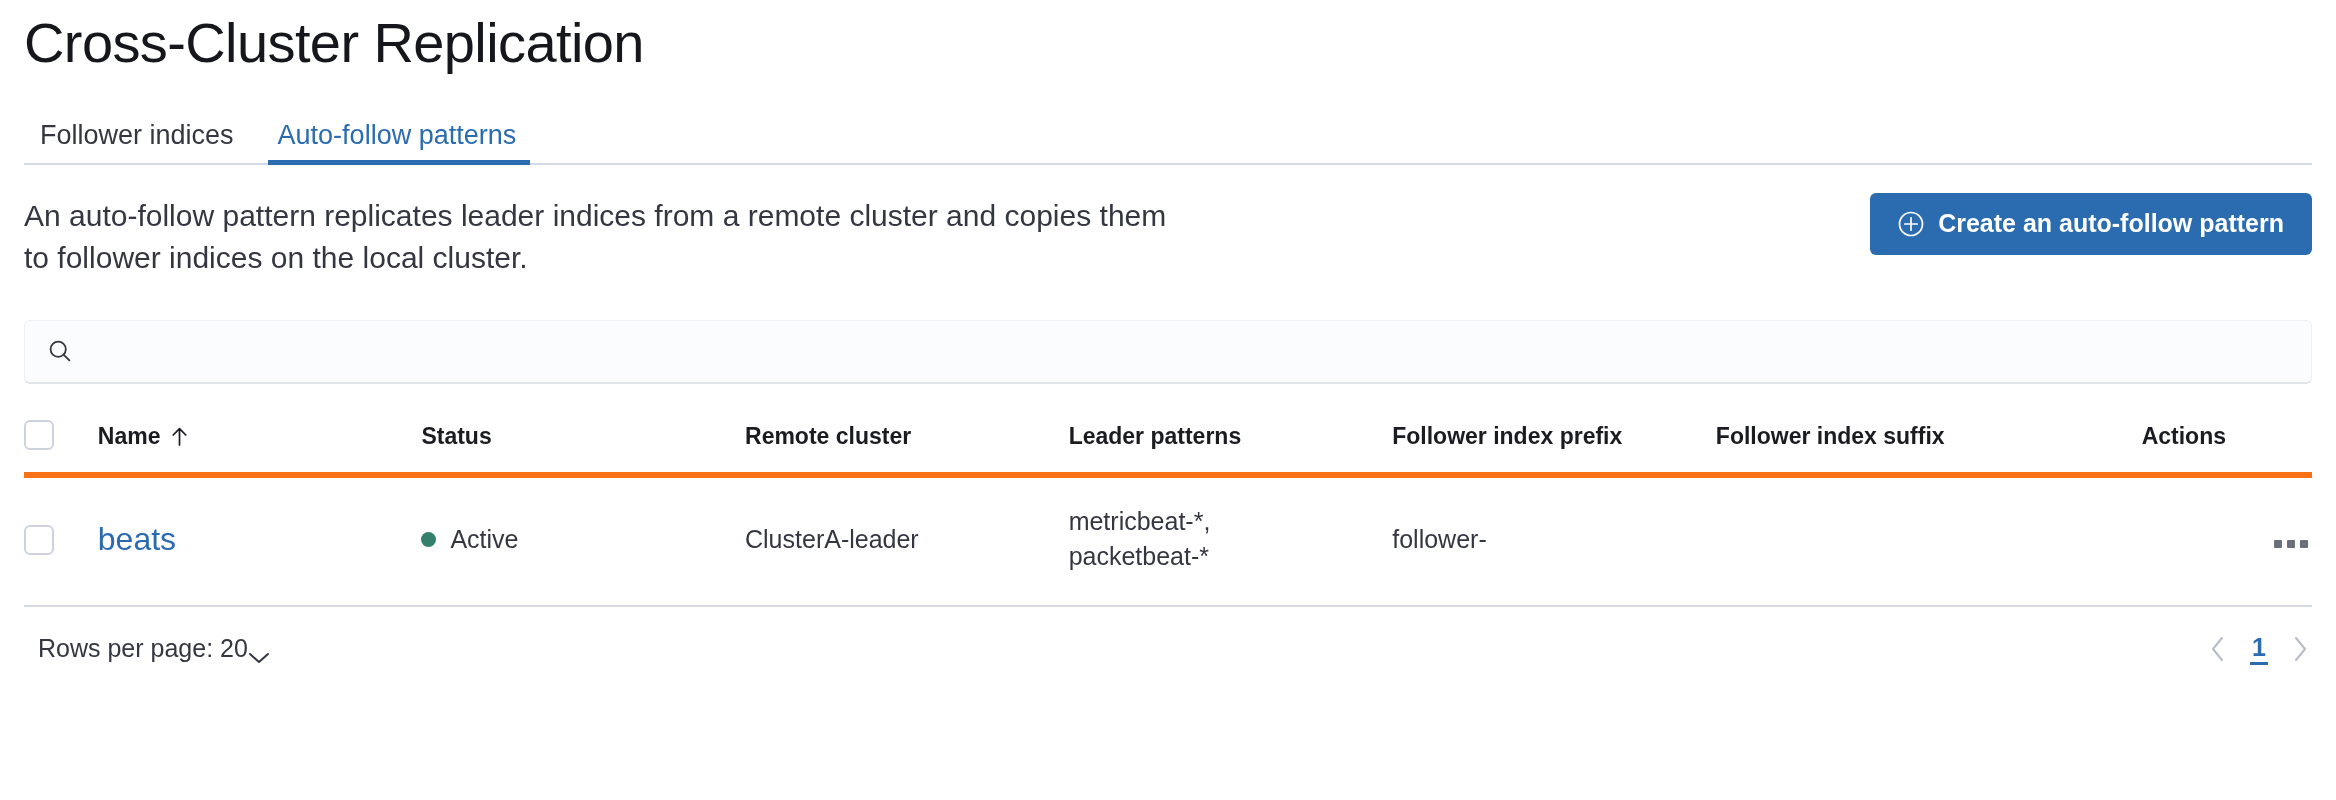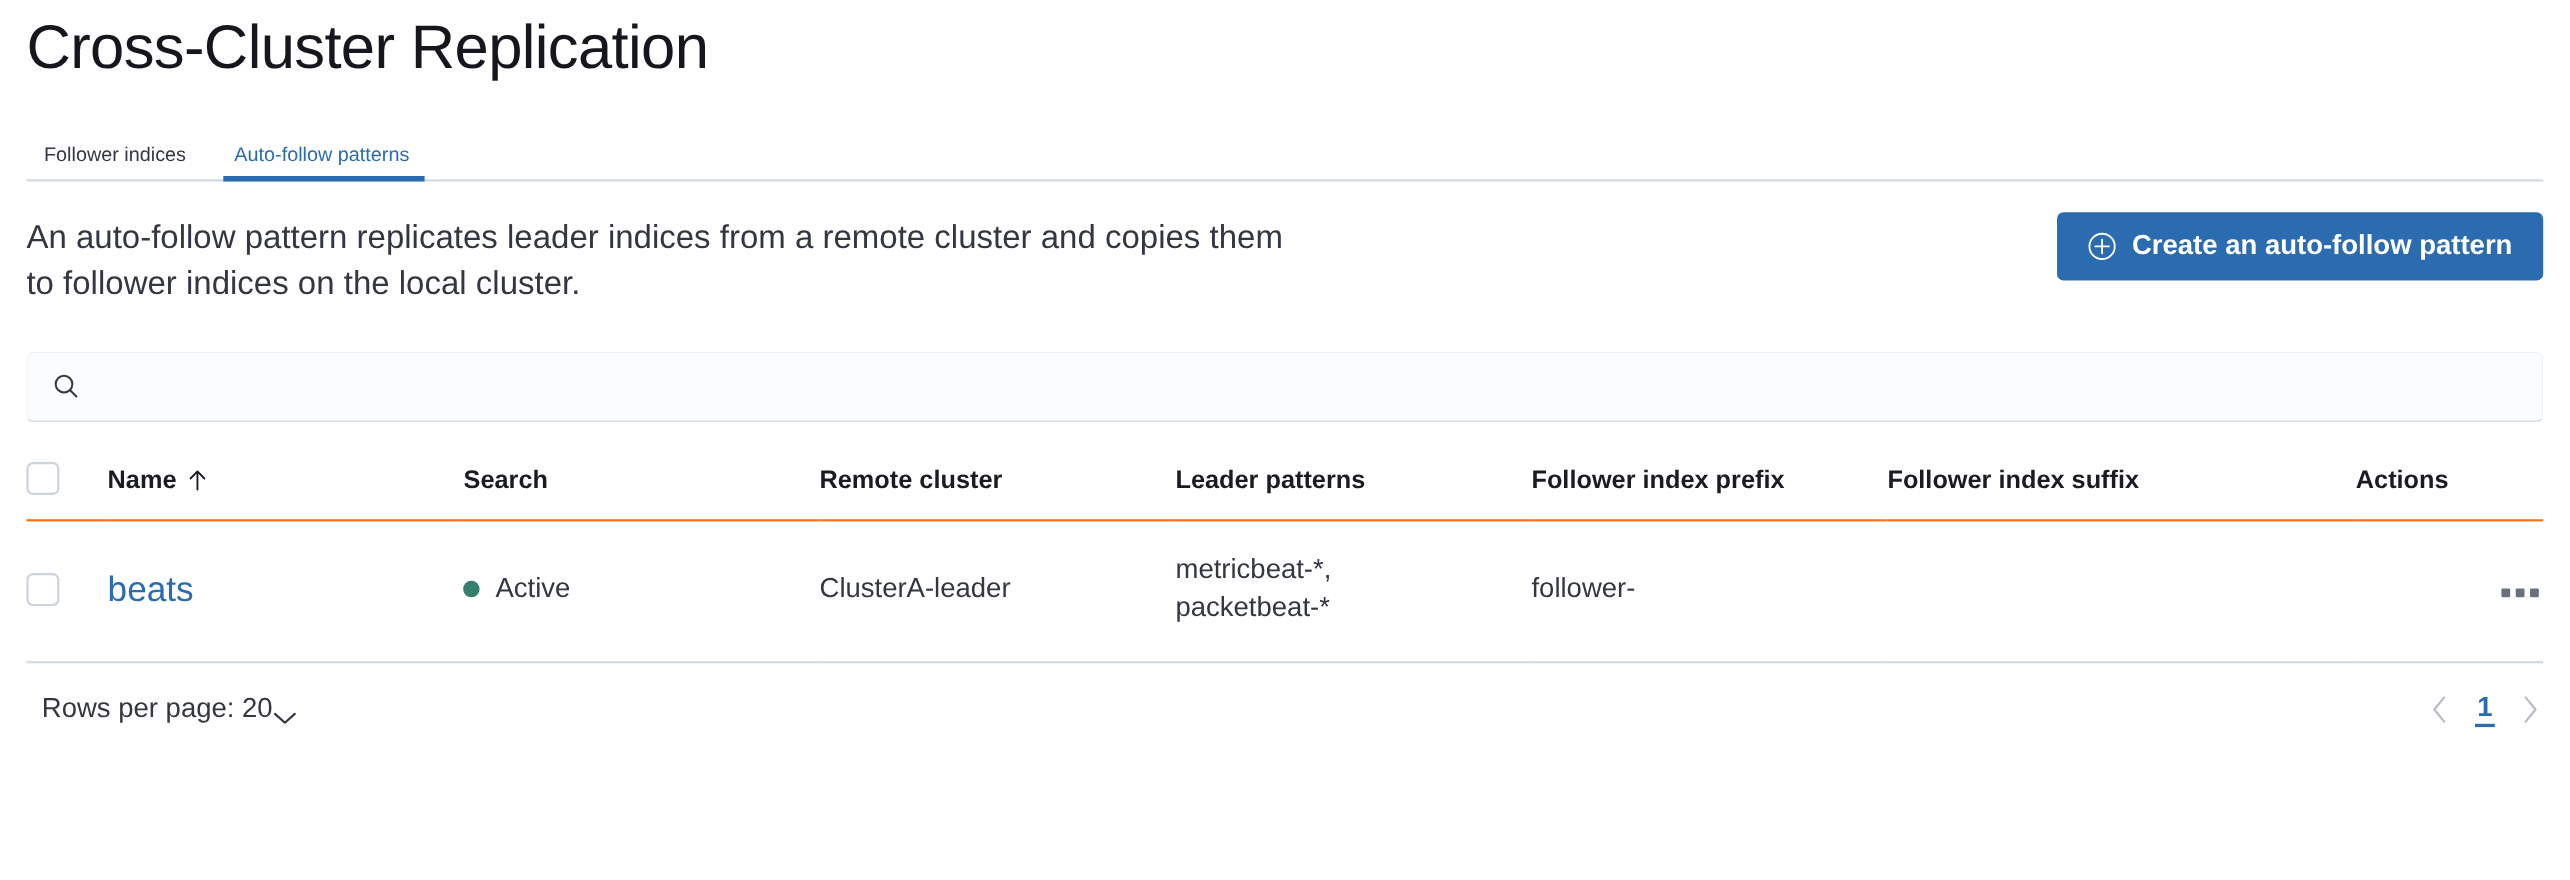--- a/index.html
+++ b/index.html
@@ -47,21 +47,21 @@
   .tabs::after {
     content: "";
     position: absolute;
     left: 0;
     right: 0;
     bottom: 0;
     height: 2px;
     background: #d3dae6;
   }
   .tab {
-    font-size: 18px;
+    font-size: 27px;
     line-height: 1;
     padding: 0 20px 16px 16px;
     color: #343741;
     position: relative;
     cursor: pointer;
     white-space: nowrap;
   }
   .tab + .tab { padding-left: 24px; padding-right: 24px; }
   .tab.active {
     color: #2b6cb0;
@@ -152,21 +152,21 @@
     border-collapse: collapse;
     margin-top: 36px;
     table-layout: fixed;
   }
   table.ccr-table th {
     text-align: left;
     font-size: 23px;
     font-weight: 700;
     color: #1a1c21;
     padding: 0 0 22px 0;
-    border-bottom: 2px solid #f97316;
+    border-bottom: 6px solid #f97316;
     vertical-align: bottom;
   }
   table.ccr-table td {
     font-size: 25px;
     color: #343741;
     padding: 26px 0 30px 0;
     border-bottom: 2px solid #d3dae6;
     vertical-align: middle;
   }
   .col-check { width: 52px; }
@@ -313,21 +313,21 @@
         <th>
           <span class="name-head">
             <span>Name</span>
             <span class="sort-arrow">
               <svg width="19" height="21" viewBox="0 0 19 21" aria-hidden="true">
                 <path d="M9.5 19 V3 M3.2 9 L9.5 2.6 L15.8 9" fill="none" stroke="#1a1c21" stroke-width="1.7" stroke-linecap="round" stroke-linejoin="round"></path>
               </svg>
             </span>
           </span>
         </th>
-        <th>Search</th>
+        <th>Status</th>
         <th>Remote cluster</th>
         <th>Leader patterns</th>
         <th>Follower index prefix</th>
         <th>Follower index suffix</th>
         <th class="th-actions">Actions</th>
       </tr>
     </thead>
     <tbody>
       <tr>
         <td>

